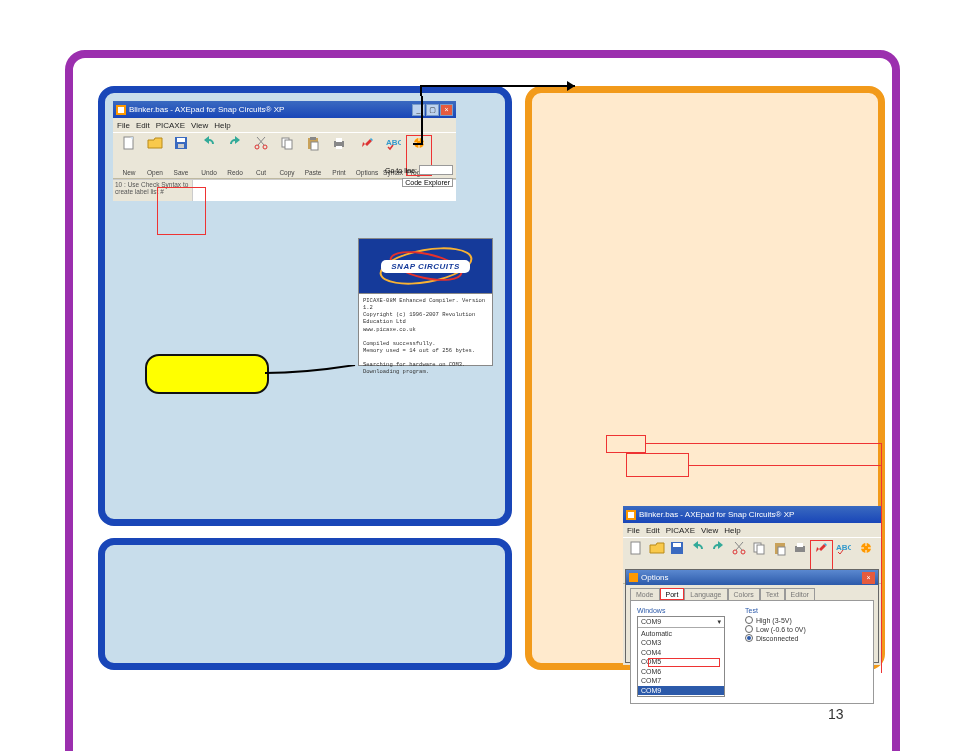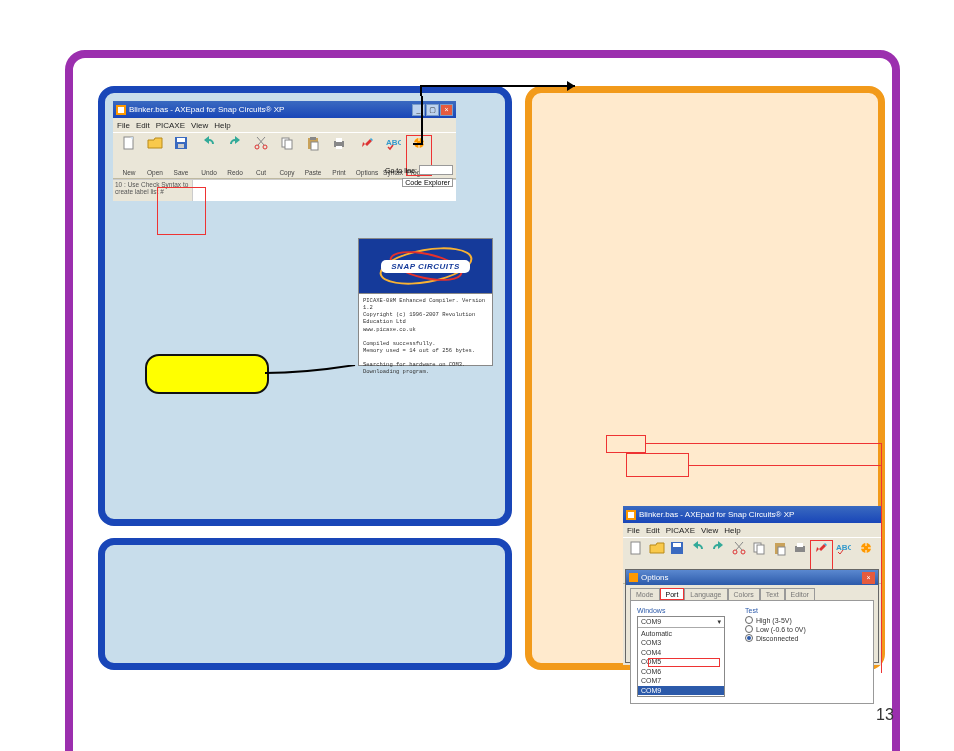--- a/index.html
+++ b/index.html
@@ -476,13 +476,13 @@
   <div class="arrow-line" style="left:260px;top:290px;width:2px;height:0;"></div>
   <svg style="position:absolute;left:348px;top:24px;width:166px;height:20px;overflow:visible;">
     <path d="M0 14 L0 4 L154 4" stroke="#000" stroke-width="2" fill="none"></path>
     <path d="M154 4 l-8 -5 v10 z" fill="#000"></path>
   </svg>
   <div class="arrow-line" style="left:348px;top:38px;width:2px;height:48px;background:#000;"></div>
   <div class="arrow-line" style="left:340px;top:85px;width:10px;height:2px;background:#000;"></div>
 
 </div>
 
-<div style="position:absolute;left:876px;top:706px;font-size:16px;color:#333;">13</div>
+<div style="position:absolute;left:828px;top:706px;font-size:14px;color:#333;">13</div>
 
 </body></html>

